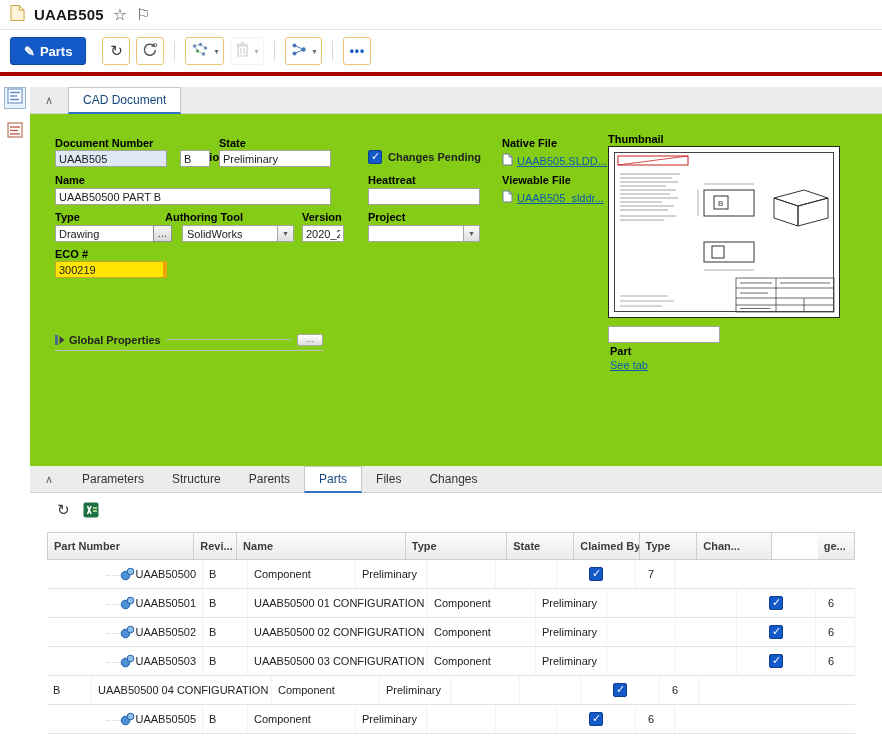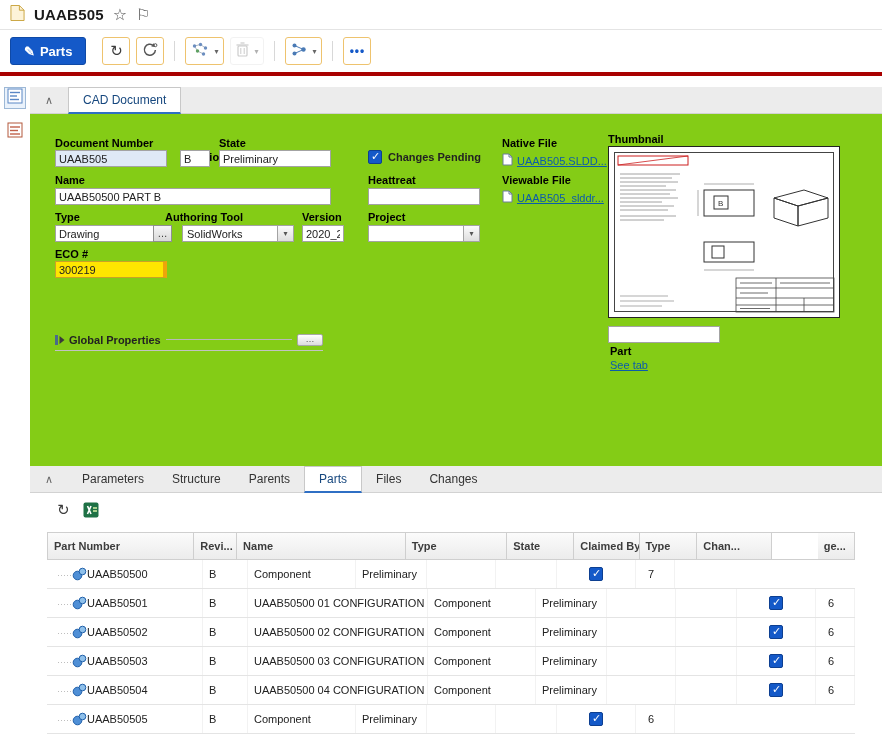--- a/index.html
+++ b/index.html
@@ -68,21 +68,21 @@
   .grid-toolbar { height:39px; padding:9px 0 0 27px; display:flex; align-items:flex-start; gap:13px; background:#fff; }
   .gt-refresh { font-size:15px; color:#3d3d3d; cursor:pointer; line-height:1; }
   .grid { margin-left:17px; width:808px; font-size:11px; }
   .ghead { display:flex; height:28px; border-top:1px solid #cfcfcf; border-bottom:1px solid #cfcfcf; border-left:1px solid #cfcfcf; }
   .hcell { background:linear-gradient(#fbfbfb,#ececec); border-right:1px solid #cfcfcf; padding:0 6px; line-height:26px;
            font-weight:bold; color:#3c3c3c; white-space:nowrap; overflow:hidden; cursor:pointer; }
   .grow { display:flex; height:29px; border-bottom:1px solid #e4e4e4; align-items:center; cursor:pointer; background:#fff; }
   .gc { height:100%; display:flex; align-items:center; padding:0 6px; border-right:1px solid #f2f2f2; white-space:nowrap; overflow:hidden; color:#222; }
   .c0{width:156px} .c1{width:45px} .c2{width:180px} .c3{width:108px} .c4{width:71px}
   .c5{width:69px} .c6{width:61px} .c7{width:79px; justify-content:center;} .c8{width:39px; padding-left:12px;}
-  .gc.c0 { padding-left:10px; }
+  .gc.c0 { padding-left:10px;justify-content:flex-end; }
   .treedots::before { content:"·····"; color:#b5b5b5; font-size:9px; letter-spacing:0; }
   .part-ico { display:inline-flex; }
 </style>
 </head>
 <body>
 
 <div class="page">
 
   <header class="titlebar">
     <span>
@@ -446,30 +446,20 @@
           <div class="gc c4">Preliminary</div>
           <div class="gc c5"></div>
           <div class="gc c6"></div>
           <div class="gc c7">
               <span class="cb"></span>
             </div>
           <div class="gc c8">6</div>
         </div>
 
         <div class="grow">
-          <div class="gc c0">
-            <span class="treedots"></span>
-            <span class="part-ico">
-                <svg width="15" height="14" viewBox="0 0 15 14">
-                  <circle cx="5.5" cy="8.5" r="4.3" fill="#4f8fd6" stroke="#1f5fa9"></circle>
-                  <circle cx="10.5" cy="4.5" r="3.3" fill="#8fc0ea" stroke="#1f5fa9"></circle>
-                </svg>
-              </span>
-            <span>UAAB50504</span>
-          </div>
           <div class="gc c1">B</div>
           <div class="gc c2">UAAB50500 04 CONFIGURATION</div>
           <div class="gc c3">Component</div>
           <div class="gc c4">Preliminary</div>
           <div class="gc c5"></div>
           <div class="gc c6"></div>
           <div class="gc c7">
               <span class="cb"></span>
             </div>
           <div class="gc c8">6</div>

